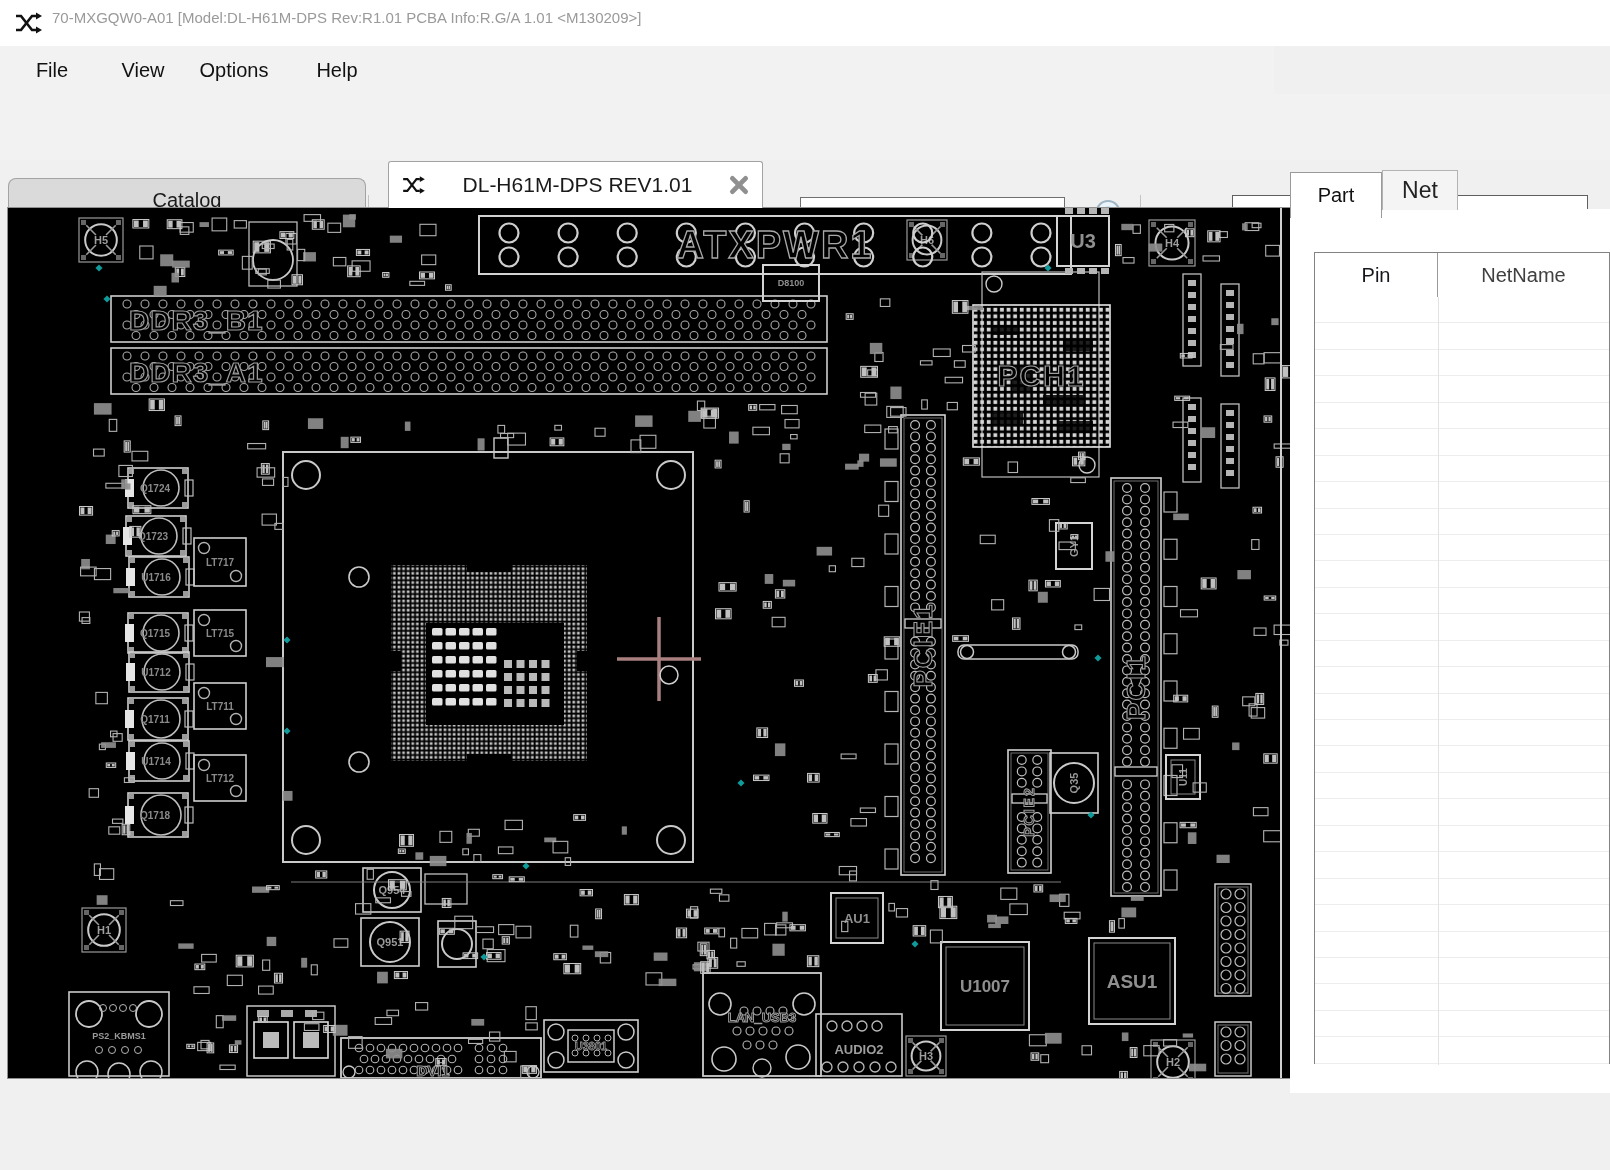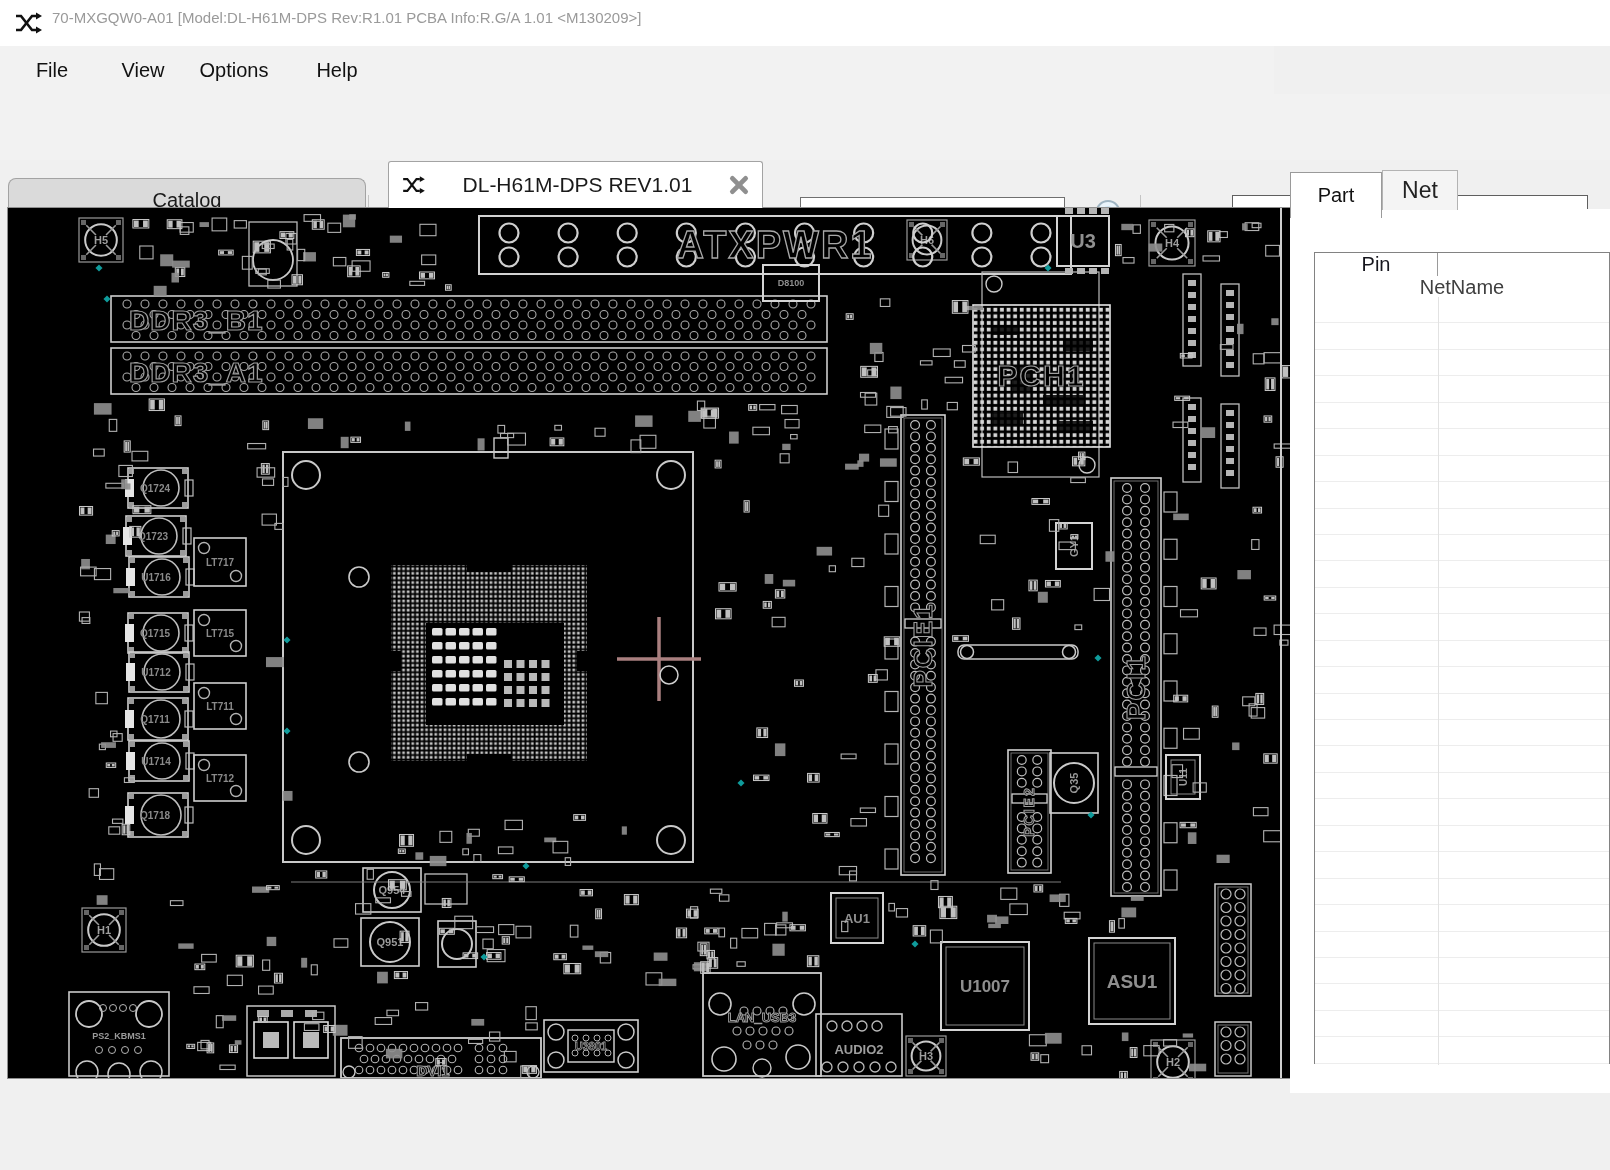--- a/index.html
+++ b/index.html
@@ -27,21 +27,21 @@
   .tab-doc{left:388px;top:161px;width:375px;height:47px;background:#ffffff;border:1px solid #a3a3a3;border-bottom:none;border-radius:3px 3px 0 0;display:flex;align-items:center;gap:8px;padding:0 12px;font-size:21px;color:#1a1a1a;box-sizing:border-box;z-index:2;}
   .tab-doc .lbl{flex:1;text-align:center;}
   
   .canvas{left:8px;top:208px;width:1262px;height:870px;background:#000;outline:1px solid #8f8f8f;padding-left:21px;}
   .canvas-sep{left:1280px;top:208px;width:2px;height:870px;background:#cfcfcf;}
   
   .tab-part{left:1290px;top:164px;width:92px;height:46px;background:#fff;border:1px solid #9a9a9a;border-bottom:none;font-size:20px;color:#111;display:flex;align-items:center;justify-content:center;box-sizing:border-box;z-index:3;margin-top:8px;}
   .tab-net{left:1382px;top:170px;width:76px;height:40px;background:#f4f4f4;border:1px solid #b3b3b3;border-bottom:none;font-size:23px;color:#222;display:flex;align-items:center;justify-content:center;box-sizing:border-box;z-index:2;}
   .panel-body{left:1290px;top:209px;width:320px;height:884px;background:#fff;}
   .nettable{left:1314px;top:252px;width:296px;height:812px;border:1px solid #828282;background:#fff;box-sizing:border-box;}
-  .nt-head{display:flex;height:44px;flex-direction:column;}
+  .nt-head{display:flex;height:44px;}
   .nt-h1{width:123px;border-right:1px solid #9a9a9a;display:flex;align-items:center;justify-content:center;font-size:20px;color:#16161d;box-sizing:border-box;}
   .nt-h2{flex:1;display:flex;align-items:center;justify-content:center;font-size:20px;color:#404040;}
   .nt-rows{position:relative;height:768px;overflow:hidden;}
   .nt-coldiv{position:absolute;left:123px;top:0;bottom:0;width:1px;background:#e2e2e2;}
   .nt-row{height:26.45px;border-bottom:1px solid #ededed;box-sizing:border-box;}
 </style>
 </head>
 <body>
 
 <div class="abs titlebar">

